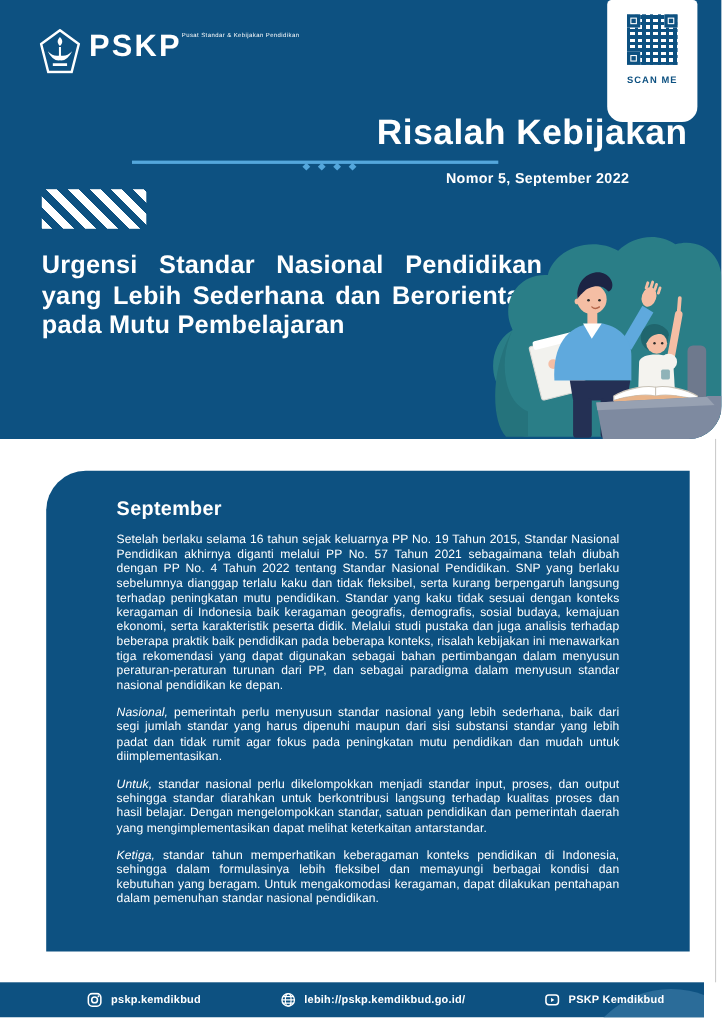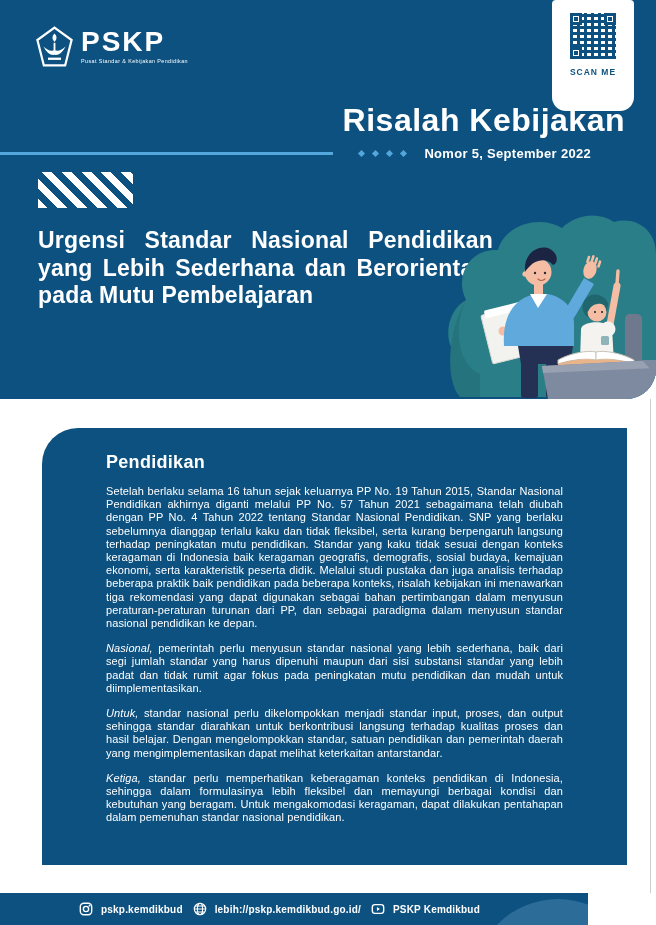--- a/index.html
+++ b/index.html
@@ -12,21 +12,21 @@
 
   
   .header {
     position:absolute; top:0; left:0; width:656px; height:399px;
     background:#0d5181; border-bottom-right-radius:30px; overflow:hidden;
   }
 
   
   .logo-row { position:absolute; top:26px; left:36px; display:flex; align-items:flex-start; gap:8px; }
   .emblem { width:37px; height:41px; flex:none; }
-  .wordmark { display:flex; flex-direction:column; margin-top:2px; }
+  .wordmark { display:flex; margin-top:2px; }
   .wordmark .abbr {
     color:#ffffff; font-weight:bold; font-size:28px; letter-spacing:2px; line-height:28px;
   }
   .wordmark .tagline {
     color:#ffffff; font-size:5.4px; letter-spacing:0.4px; margin-top:2px; white-space:nowrap;
   }
 
   
   .qr-card {
     position:absolute; top:0; right:22px; width:82px; height:111px;
@@ -43,21 +43,21 @@
   .qr-box .f-tl { top:0; left:0; } .qr-box .f-tr { top:0; right:0; } .qr-box .f-bl { bottom:0; left:0; }
   .scan-label { margin-top:8px; color:#0d5181; font-weight:bold; font-size:8.5px; letter-spacing:1px; }
 
   
   .masthead {
     position:absolute; top:102px; right:31px; color:#ffffff; font-weight:bold;
     font-size:32px; letter-spacing:0.5px; text-align:center;
   }
   .dateline {
     position:absolute; top:146px; left:0; width:656px; height:14px;
-    display:flex; align-items:center; padding-right:65px;
+    display:flex; align-items:center; padding-right:84px;flex-direction:column;
   }
   .rule { width:333px; height:3px; background:#54a7dc; flex:none; }
   .dots { display:flex; gap:9px; margin-left:26px; }
   .dots i { width:5px; height:5px; background:#54a7dc; transform:rotate(45deg); display:block; }
   .issue { margin-left:auto; color:#ffffff; font-weight:bold; font-size:13px; letter-spacing:0.3px; }
 
   
   .stripes {
     position:absolute; left:38px; top:172px; width:95px; height:36px;
     background:repeating-linear-gradient(45deg, #ffffff 0 7px, transparent 7px 14px);
@@ -84,23 +84,23 @@
     font-size:11px; line-height:13.2px; text-align:justify; margin:0 0 12px 0;
     letter-spacing:0.1px;
   }
   .summary-card p em { font-style:italic; }
 
   
   .page-edge { position:absolute; left:650px; top:399px; width:1px; height:494px; background:#cccccc; }
 
   
   .footer {
-    position:absolute; left:0; bottom:0; width:588px; height:32px; background:#0d5181;
+    position:absolute; left:0; bottom:0; width:640px; height:32px; background:#0d5181;
     display:flex; align-items:center; justify-content:space-between;
-    padding:0 108px 0 79px; overflow:hidden;
+    padding:0 36px 0 79px; overflow:hidden;
   }
   .footer::after {
     content:""; position:absolute; width:170px; height:170px; border-radius:50%;
     background:#2b6c99; right:-55px; top:6px;
   }
   .footer-item { display:flex; align-items:center; gap:8px; z-index:1; }
   .footer-item svg { width:14px; height:14px; display:block; }
   .footer-item span { color:#ffffff; font-weight:bold; font-size:10px; letter-spacing:0.2px; }
 </style>
 </head>
@@ -206,25 +206,25 @@
     <path d="M188,146 C176,139 158,136 150,138 L150,146 C160,144 176,146 188,150 Z" fill="#ffffff" stroke="#c9c3b8" stroke-width="1"></path>
     <path d="M112,150 C124,146 140,144 150,146 C160,144 176,146 188,150 L188,153 L112,153 Z" fill="#e8b48a"></path>
 
     <path d="M96,152 L210,146 L210,185 L102,185 Z" fill="#7e8aa0"></path>
     <path d="M96,152 L210,146 L210,154 L97,159 Z" fill="#97a1b2"></path>
     <path d="M196,146 L210,146 L210,185 L196,185 C204,185 209,178 209,170 L209,160 Z" fill="#7e8aa0"></path>
   </svg>
 </div>
 
 <div class="summary-card">
-  <div class="summary-heading">Pendidikan</div>
+  <div class="summary-heading">September</div>
   <p><span>Setelah berlaku selama 16 tahun sejak keluarnya PP No. 19 Tahun 2015, Standar Nasional Pendidikan akhirnya diganti melalui PP No. 57 Tahun 2021 sebagaimana telah diubah dengan PP No. 4 Tahun 2022 tentang Standar Nasional Pendidikan. SNP yang berlaku sebelumnya dianggap terlalu kaku dan tidak fleksibel, serta kurang berpengaruh langsung terhadap peningkatan mutu pendidikan. Standar yang kaku tidak sesuai dengan konteks keragaman di Indonesia baik keragaman geografis, demografis, sosial budaya, kemajuan ekonomi, serta karakteristik peserta didik. Melalui studi pustaka dan juga analisis terhadap beberapa praktik baik pendidikan pada beberapa konteks, risalah kebijakan ini menawarkan tiga rekomendasi yang dapat digunakan sebagai bahan pertimbangan dalam menyusun peraturan-peraturan turunan dari PP, dan sebagai paradigma dalam menyusun standar nasional pendidikan ke depan.</span></p>
   <p><em>Nasional,</em><span>  pemerintah perlu menyusun standar nasional yang lebih sederhana, baik dari segi jumlah standar yang harus dipenuhi maupun dari sisi substansi standar yang lebih padat dan tidak rumit agar fokus pada peningkatan mutu pendidikan dan mudah untuk diimplementasikan.</span></p>
   <p><em>Untuk,</em><span> standar nasional perlu dikelompokkan menjadi standar input, proses, dan output sehingga standar diarahkan untuk berkontribusi langsung terhadap kualitas proses dan hasil belajar. Dengan mengelompokkan standar, satuan pendidikan dan pemerintah daerah yang mengimplementasikan dapat melihat keterkaitan antarstandar.</span></p>
-  <p><em>Ketiga,</em><span> standar perlu memperhatikan keberagaman konteks pendidikan di Indonesia, sehingga dalam formulasinya lebih fleksibel dan memayungi berbagai kondisi dan kebutuhan yang beragam. Untuk mengakomodasi keragaman, dapat dilakukan pentahapan dalam pemenuhan standar nasional pendidikan.</span></p>
+  <p><em>Ketiga,</em><span> standar tahun memperhatikan keberagaman konteks pendidikan di Indonesia, sehingga dalam formulasinya lebih fleksibel dan memayungi berbagai kondisi dan kebutuhan yang beragam. Untuk mengakomodasi keragaman, dapat dilakukan pentahapan dalam pemenuhan standar nasional pendidikan.</span></p>
 </div>
 
 <div class="page-edge"></div>
 
 <div class="footer">
   <div class="footer-item">
     <svg viewBox="0 0 16 16">
       <rect x="1.5" y="1.5" width="13" height="13" rx="4" fill="none" stroke="#ffffff" stroke-width="1.6"></rect>
       <circle cx="8" cy="8" r="3" fill="none" stroke="#ffffff" stroke-width="1.6"></circle>
       <circle cx="12" cy="4.2" r="1" fill="#ffffff"></circle>

